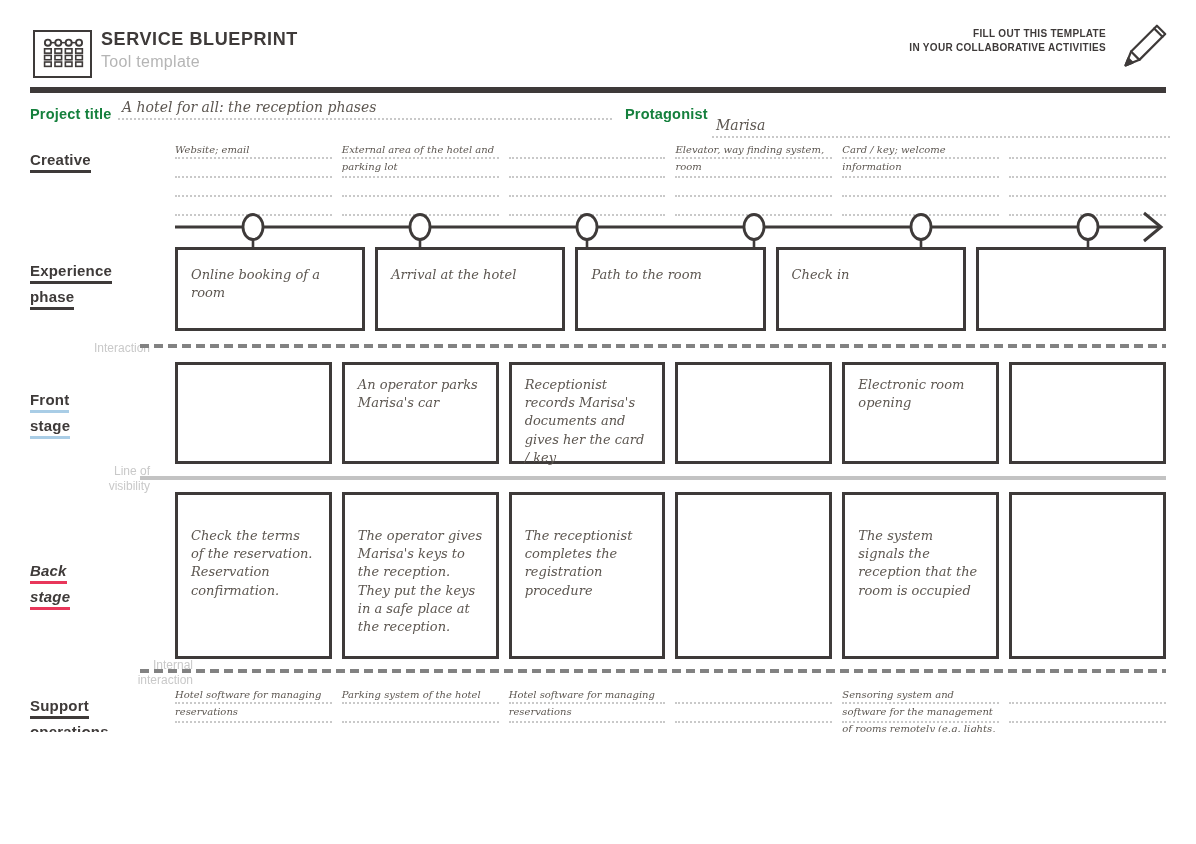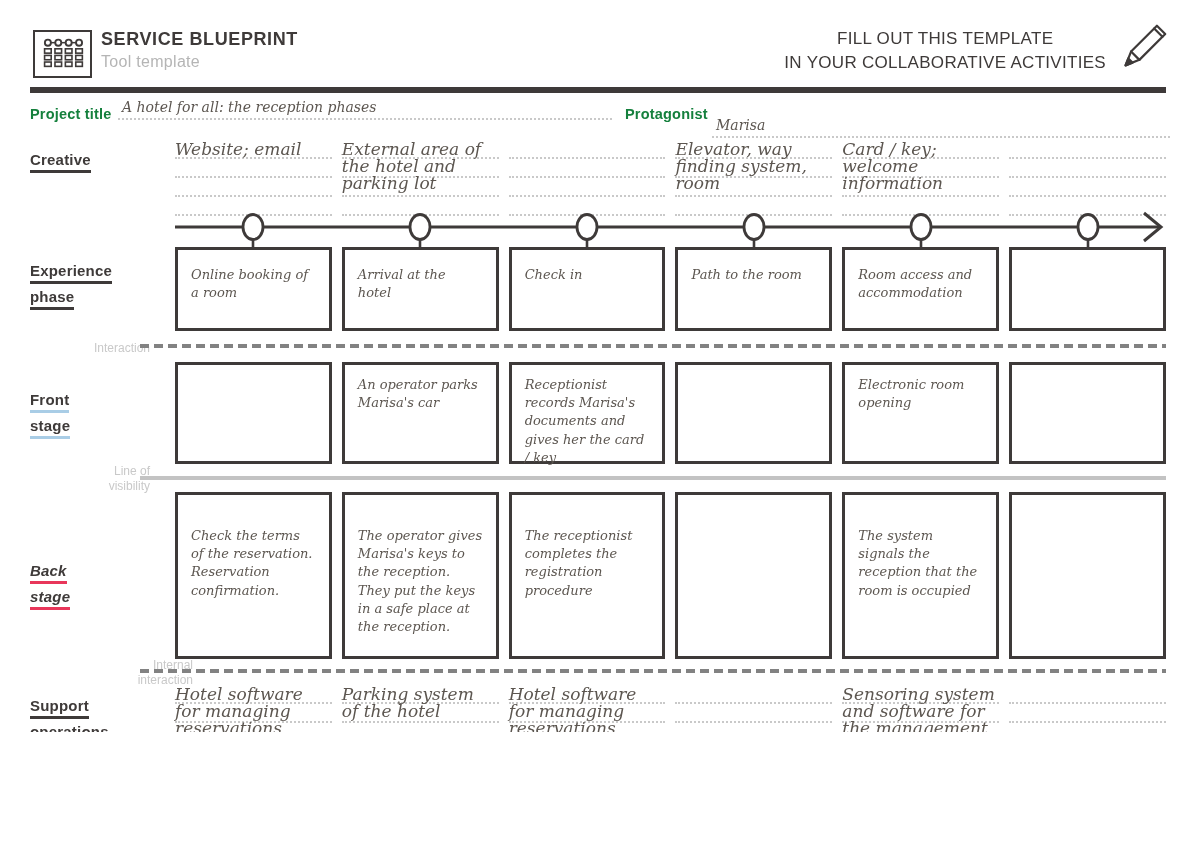--- a/index.html
+++ b/index.html
@@ -5,21 +5,21 @@
   html,body{margin:0;padding:0;background:#fff;}
   .page{position:relative;width:1196px;height:732px;background:#fff;overflow:hidden;
         font-family:"Liberation Sans",sans-serif;color:#3e3a39;}
 
   
   .logo-box{position:absolute;left:33px;top:30px;width:55px;height:44px;border:2.5px solid #3e3a39;
             display:flex;align-items:center;justify-content:center;}
   .brand{position:absolute;left:101px;top:29px;}
   .brand-title{font-size:18px;font-weight:bold;letter-spacing:.6px;color:#3e3a39;}
   .brand-sub{font-size:16px;color:#b5b5b5;margin-top:3px;letter-spacing:.3px;}
-  .cta{position:absolute;right:90px;top:27px;text-align:center;font-size:17px;font-weight:normal;
+  .cta{position:absolute;right:90px;top:27px;text-align:right;font-size:10px;font-weight:bold;
        line-height:1.4;letter-spacing:.3px;color:#3e3a39;}
   .pencil{position:absolute;right:28px;top:20px;}
   .top-bar{position:absolute;left:30px;top:87px;width:1136px;height:6px;background:#3e3a39;}
 
   
   .meta-label{position:absolute;font-size:14.5px;font-weight:bold;color:#15803d;letter-spacing:.2px;}
   .meta-value{position:absolute;border-bottom:2px dotted #c9c9c9;
               font-family:"DejaVu Serif",serif;font-style:italic;font-size:14px;color:#5c5650;
               padding:0 0 3px 4px;}
 
@@ -28,21 +28,21 @@
   .row-label span{display:table;padding-bottom:2px;border-bottom:3px solid #3e3a39;margin-bottom:4px;}
   .row-label.blue span{border-bottom-color:#a9cde6;}
   .row-label.red span{border-bottom-color:#e8365a;}
   .sep-label{position:absolute;left:16px;width:134px;text-align:right;font-size:12px;color:#c9c9c9;line-height:1.25;}
 
   
   .cols{position:absolute;left:175px;width:991px;display:flex;gap:10px;}
   .col{flex:1;position:relative;}
   .dotline{height:17px;border-bottom:2px dotted #c9c9c9;}
   .line-text{position:absolute;top:1px;left:0;right:3px;
-             font-family:"DejaVu Serif",serif;font-style:italic;font-size:17px;line-height:17px;color:#5c5650;}
+             font-family:"DejaVu Serif",serif;font-style:italic;font-size:10px;line-height:17px;color:#5c5650;}
   .boxrow .box{flex:1;box-sizing:border-box;border:3px solid #3e3a39;background:#fff;
              font-family:"DejaVu Serif",serif;font-style:italic;font-size:13px;line-height:1.4;color:#5c5650;
              padding:16px 13px 8px 13px;}
   .boxrow.exp .box{height:84px;}
   .boxrow.front .box{height:102px;padding-top:11px;}
   .boxrow.back .box{height:167px;padding-top:32px;}
 
   .dash-line{position:absolute;left:140px;width:1026px;height:3.5px;
              background:repeating-linear-gradient(90deg,#828282 0 9px,transparent 9px 14px);}
   .solid-line{position:absolute;left:140px;width:1026px;height:3.5px;background:#c3c3c3;}
@@ -192,23 +192,22 @@
     </svg>
   </div>
 
   <div class="row-label" style="top:262px;">
     <span>Experience</span>
     <span>phase</span>
   </div>
   <div class="cols boxrow exp" style="top:247px;">
     <div class="box">Online booking of a room</div>
     <div class="box">Arrival at the hotel</div>
+    <div class="box">Path to the room</div>
     <div class="box">Check in</div>
-    <div class="box">Path to the room</div>
-    <div class="box">Room access and accommodation</div>
     <div class="box"></div>
   </div>
 
   <div class="sep-label" style="top:341px;">Interaction</div>
   <div class="dash-line" style="top:344px;"></div>
 
   <div class="row-label blue" style="top:391px;">
     <span>Front</span>
     <span>stage</span>
   </div>

